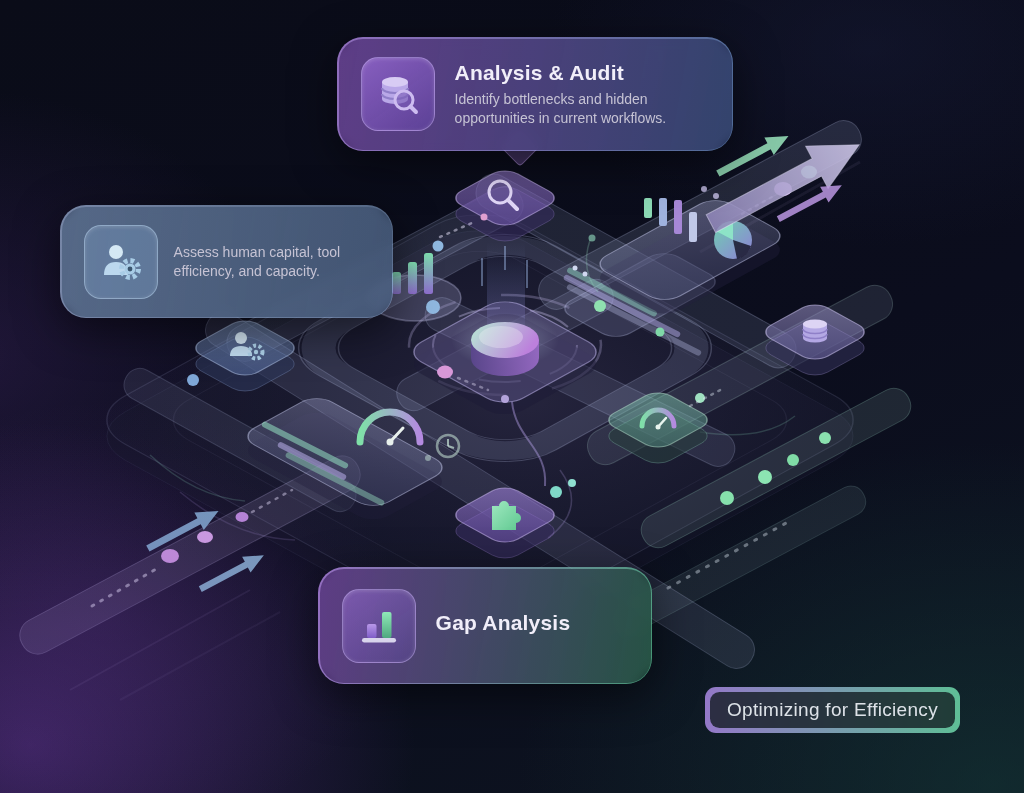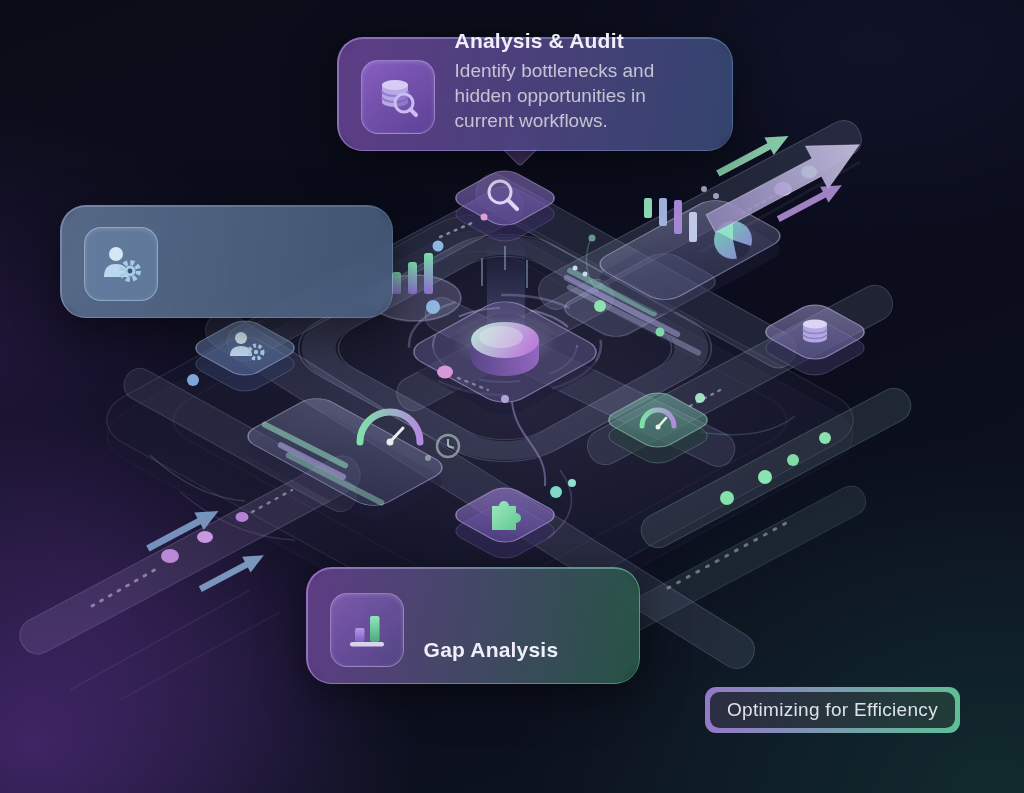--- a/index.html
+++ b/index.html
@@ -11,39 +11,39 @@
       radial-gradient(520px 430px at -3% 45%, rgba(70,40,110,0.35), transparent 62%),
       radial-gradient(720px 520px at 97% 99%, rgba(21,60,58,0.55), transparent 66%),
       radial-gradient(520px 320px at 85% 6%, rgba(24,28,58,0.45), transparent 62%),
       linear-gradient(160deg,#0a0c18 0%,#0b0d1d 55%,#0d1420 100%);
   }
   .stage{position:absolute;inset:0;}
   .fog{position:absolute;inset:0;pointer-events:none;
     background:radial-gradient(430px 310px at 10% 78%, rgba(120,70,170,0.16), transparent 70%);}
   .card{position:absolute;border-radius:26px;padding:1.6px;
     box-shadow:0 12px 44px rgba(0,0,0,0.5);}
-  .card-inner{display:flex;align-items:flex-end;gap:20px;padding:16px 22px;
+  .card-inner{display:flex;align-items:center;gap:20px;padding:16px 22px;
     border-radius:24px;height:100%;box-sizing:border-box;backdrop-filter:blur(4px);}
   .icon-box{width:72px;height:72px;border-radius:17px;flex:none;display:flex;
     align-items:center;justify-content:center;border:1px solid rgba(200,180,240,0.5);
     box-shadow:inset 0 1px 4px rgba(255,255,255,0.18);}
   .card-text{min-width:0;}
   .card-title{font-size:21px;font-weight:bold;color:#f1eef9;letter-spacing:0.2px;
     margin-bottom:5px;white-space:nowrap;}
-  .card-desc{font-size:19px;line-height:1.33;color:#c6c3d4;}
+  .card-desc{font-size:14px;line-height:1.33;color:#c6c3d4;}
   #card-analysis{left:337px;top:37px;width:393px;height:111px;
     background:linear-gradient(100deg,rgba(167,127,217,0.85),rgba(108,146,201,0.7));}
   #card-analysis .card-inner{background:linear-gradient(100deg,rgba(84,52,124,0.84),rgba(44,58,98,0.8));}
   #card-analysis .icon-box{background:linear-gradient(145deg,rgba(148,104,208,0.78),rgba(96,66,158,0.72));}
   #card-resource{left:60px;top:205px;width:330px;height:110px;
     background:linear-gradient(100deg,rgba(157,180,216,0.72),rgba(126,156,196,0.62));}
   #card-resource .card-inner{background:linear-gradient(100deg,rgba(74,94,124,0.74),rgba(58,76,106,0.7));gap:16px;}
   #card-resource .icon-box{background:rgba(126,160,200,0.35);border-color:rgba(190,215,240,0.5);}
   #card-resource .card-title{font-size:20px;}
-  #card-gap{left:306px;top:567px;width:331px;height:114px;
+  #card-gap{left:318px;top:567px;width:331px;height:114px;
     background:linear-gradient(100deg,rgba(171,127,220,0.85),rgba(92,199,149,0.72));}
   #card-gap .card-inner{background:linear-gradient(100deg,rgba(82,50,120,0.82),rgba(30,66,56,0.8));}
   #card-gap .icon-box{background:linear-gradient(145deg,rgba(150,110,210,0.55),rgba(90,70,150,0.5));}
   .pointer-diamond{position:absolute;left:506px;top:133px;width:26px;height:26px;
     transform:rotate(45deg);background:rgba(130,95,180,0.45);
     border:1px solid rgba(180,150,220,0.5);border-radius:4px;}
   .badge{position:absolute;left:705px;top:687px;width:255px;height:46px;border-radius:11px;
     padding:5px;background:linear-gradient(90deg,#9478c8,#5fbe96);box-sizing:border-box;}
   .badge-inner{width:100%;height:100%;border-radius:9.5px;background:rgba(16,24,30,0.78);
     display:flex;align-items:center;justify-content:center;box-sizing:border-box;}
@@ -417,20 +417,21 @@
     <div class="icon-box">
       <svg width="46" height="46" viewBox="0 0 46 46">
         <circle cx="18" cy="13" r="7" fill="#d4e8f4"></circle>
         <path d="M6 36 q0 -13 12 -13 q12 0 12 13 z" fill="#bcd8ee"></path>
         <circle cx="32" cy="30" r="8.5" fill="none" stroke="#a8cce6" stroke-width="5" stroke-dasharray="3.8 2.9"></circle>
         <circle cx="32" cy="30" r="5.5" fill="#a8cce6"></circle>
         <circle cx="32" cy="30" r="2.4" fill="#3a556e"></circle>
       </svg>
     </div>
     <div class="card-text">
+      <div class="card-desc">Assess human capital, tool efficiency, and capacity.</div>
     </div>
   </div>
 </div>
 
 <div class="card" id="card-gap">
   <div class="card-inner">
     <div class="icon-box">
       <svg width="46" height="46" viewBox="0 0 46 46">
         <rect x="6" y="35" width="34" height="4.5" rx="2.2" fill="#d8d4ec"></rect>
         <rect x="11" y="21" width="9.5" height="14" rx="2" fill="url(#cardBarP)"></rect>

